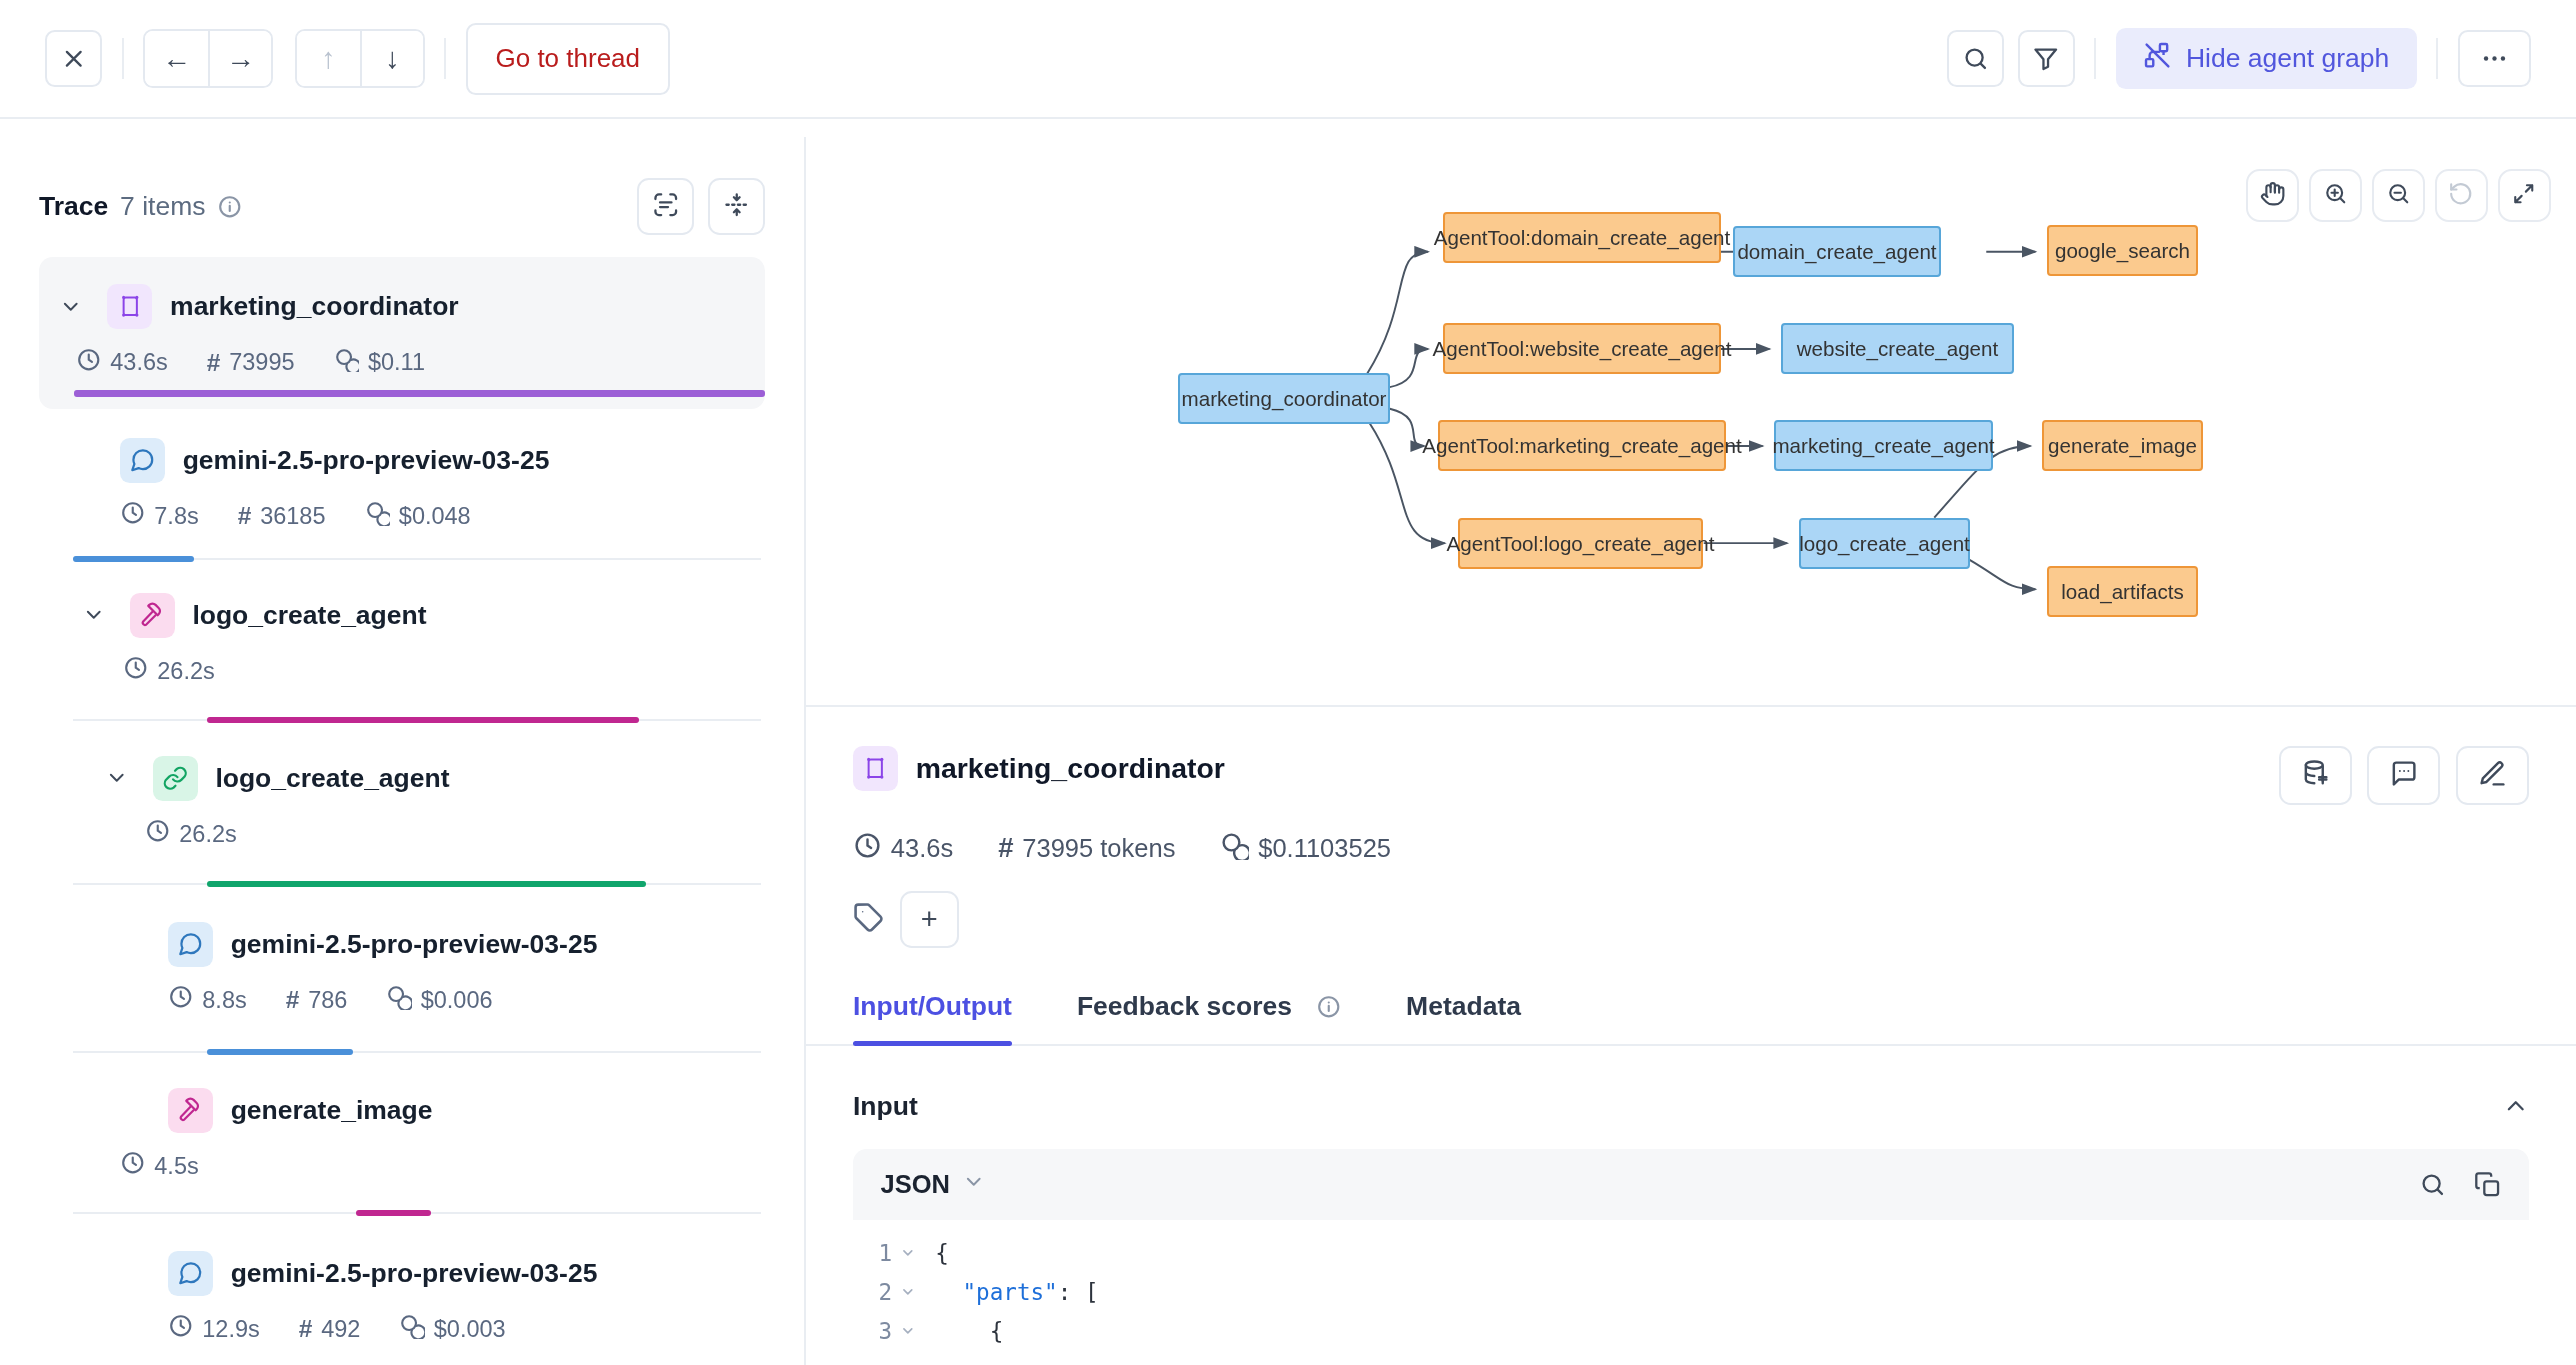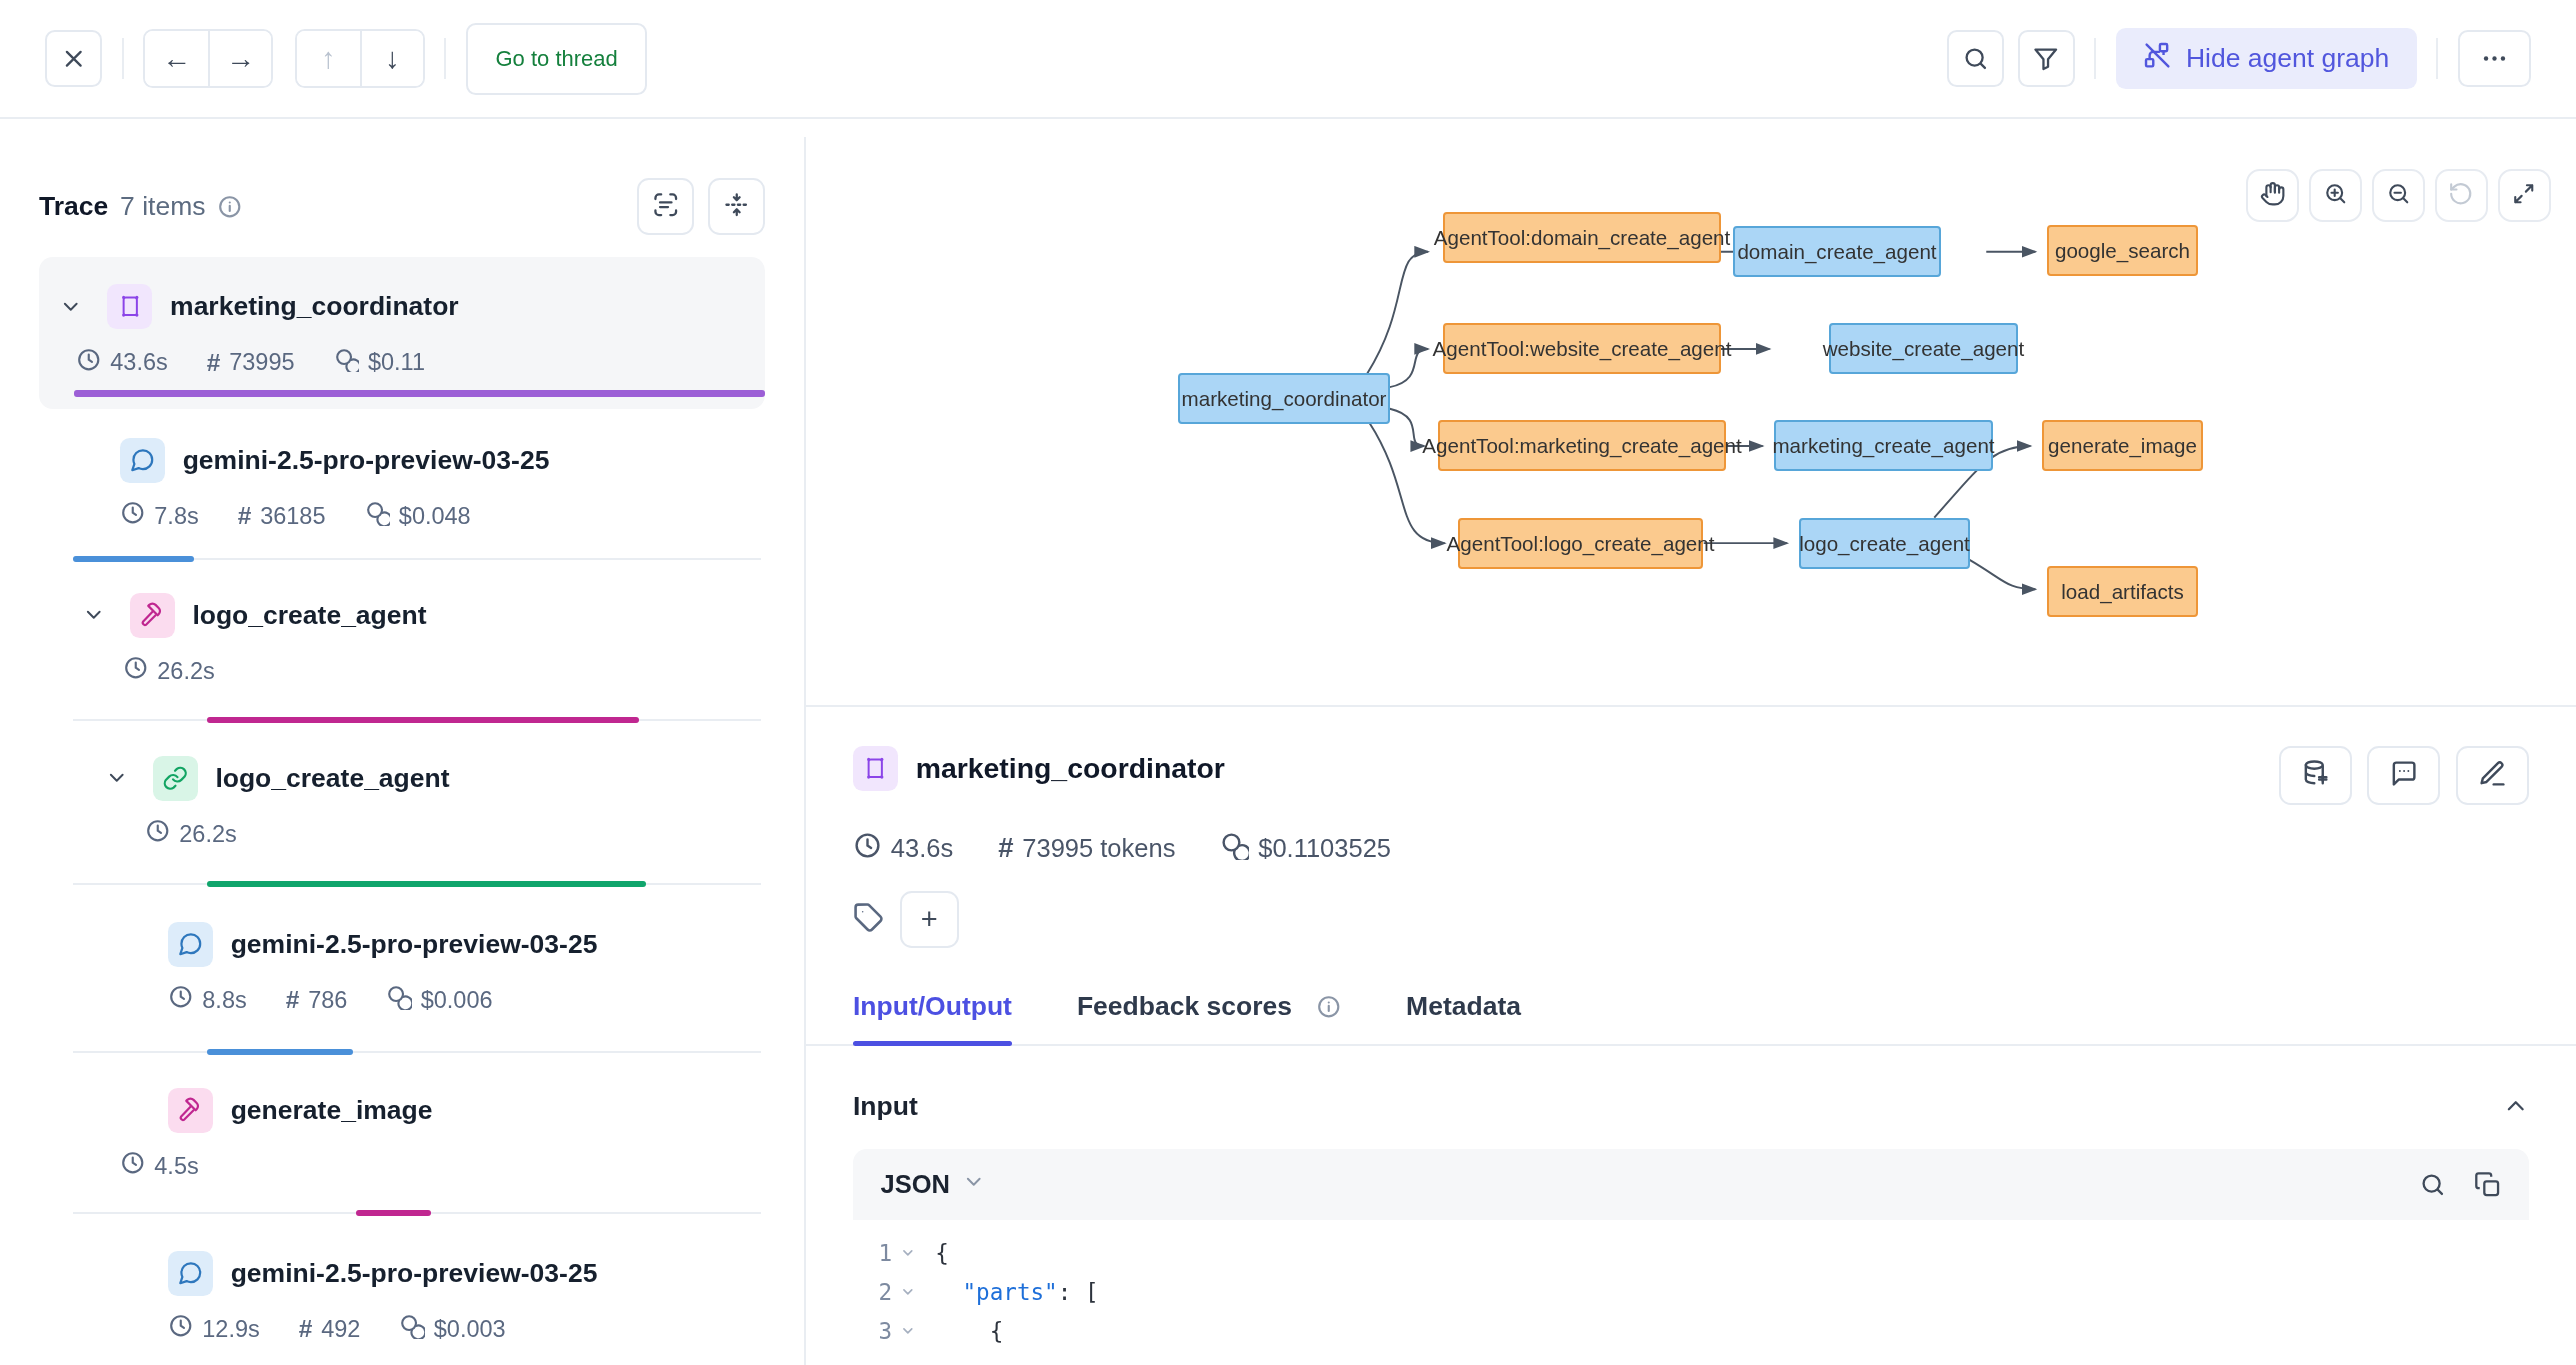--- a/index.html
+++ b/index.html
@@ -12,21 +12,21 @@
             border-bottom:2px solid #e9edf2; background:#fff; }
   .btn { height:57px; min-width:57px; display:flex; align-items:center; justify-content:center;
          background:#fff; border:2px solid #e4e9f0; border-radius:9.8px; color:#3f4a5a; cursor:pointer; }
   .btn svg { display:block; }
   .vsep { width:2px; height:41px; background:#e9edf2; margin:0 19.6px; }
   .btn-group { display:flex; border:2px solid #e4e9f0; border-radius:9.8px; overflow:hidden; }
   .btn-group .cell { width:63px; height:55px; display:flex; align-items:center; justify-content:center;
                      color:#3f4a5a; font-size:29px; cursor:pointer; background:#fff; }
   .btn-group .cell + .cell { border-left:2px solid #e4e9f0; }
   .btn-group .cell.disabled { color:#b9c2cf; }
-  .goto-btn { height:72px; padding:0 27.5px; font-size:22px; font-weight:500; color:#15803d; }
+  .goto-btn { height:72px; padding:0 27.5px; font-size:26px; font-weight:500; color:#b91c1c; }
   .topbar-right { margin-left:auto; display:flex; align-items:center; }
   .topbar-right .btn + .btn { margin-left:13.7px; }
   .pill { display:flex; align-items:center; gap:13.7px; height:61px; padding:0 27.5px; border-radius:9.8px;
           background:#eaecfc; color:#5156dd; font-size:26.5px; font-weight:500; cursor:pointer; }
 
   
   .main { flex:1; display:flex; min-height:0;margin-top:18px; }
   .trace-panel { width:806px; flex:0 0 806px; border-right:2px solid #e9edf2; background:#fff; overflow:hidden; }
   .trace-head { display:flex; align-items:center; padding:41px 39px 19.6px 39px; }
   .trace-title { font-size:26.5px; font-weight:700; color:#101828; }
@@ -458,21 +458,21 @@
             <path d="M 1150,388 C 1198,334 1210,315 1248,315" marker-end="url(#arw)"></path>
             <path d="M 1186,431 C 1222,452 1224,461 1253,461" marker-end="url(#arw)"></path>
           </g>
         </svg>
 
         <div class="gnode blue" style="left:372px;top:236px;width:212px">marketing_coordinator</div>
         <div class="gnode orange" style="left:637px;top:75px;width:278px">AgentTool:domain_create_agent</div>
         <div class="gnode blue" style="left:927px;top:89px;width:208px">domain_create_agent</div>
         <div class="gnode orange" style="left:1241px;top:88px;width:151px">google_search</div>
         <div class="gnode orange" style="left:637px;top:186px;width:278px">AgentTool:website_create_agent</div>
-        <div class="gnode blue" style="left:1023px;top:186px;width:189px">website_create_agent</div>
+        <div class="gnode blue" style="left:975px;top:186px;width:233px">website_create_agent</div>
         <div class="gnode orange" style="left:632px;top:283px;width:288px">AgentTool:marketing_create_agent</div>
         <div class="gnode blue" style="left:968px;top:283px;width:219px">marketing_create_agent</div>
         <div class="gnode orange" style="left:1236px;top:283px;width:161px">generate_image</div>
         <div class="gnode orange" style="left:652px;top:381px;width:245px">AgentTool:logo_create_agent</div>
         <div class="gnode blue" style="left:993px;top:381px;width:171px">logo_create_agent</div>
         <div class="gnode orange" style="left:1241px;top:429px;width:151px">load_artifacts</div>
 
         <div class="graph-ctrls">
           <div class="gc-btn">
             <span>

